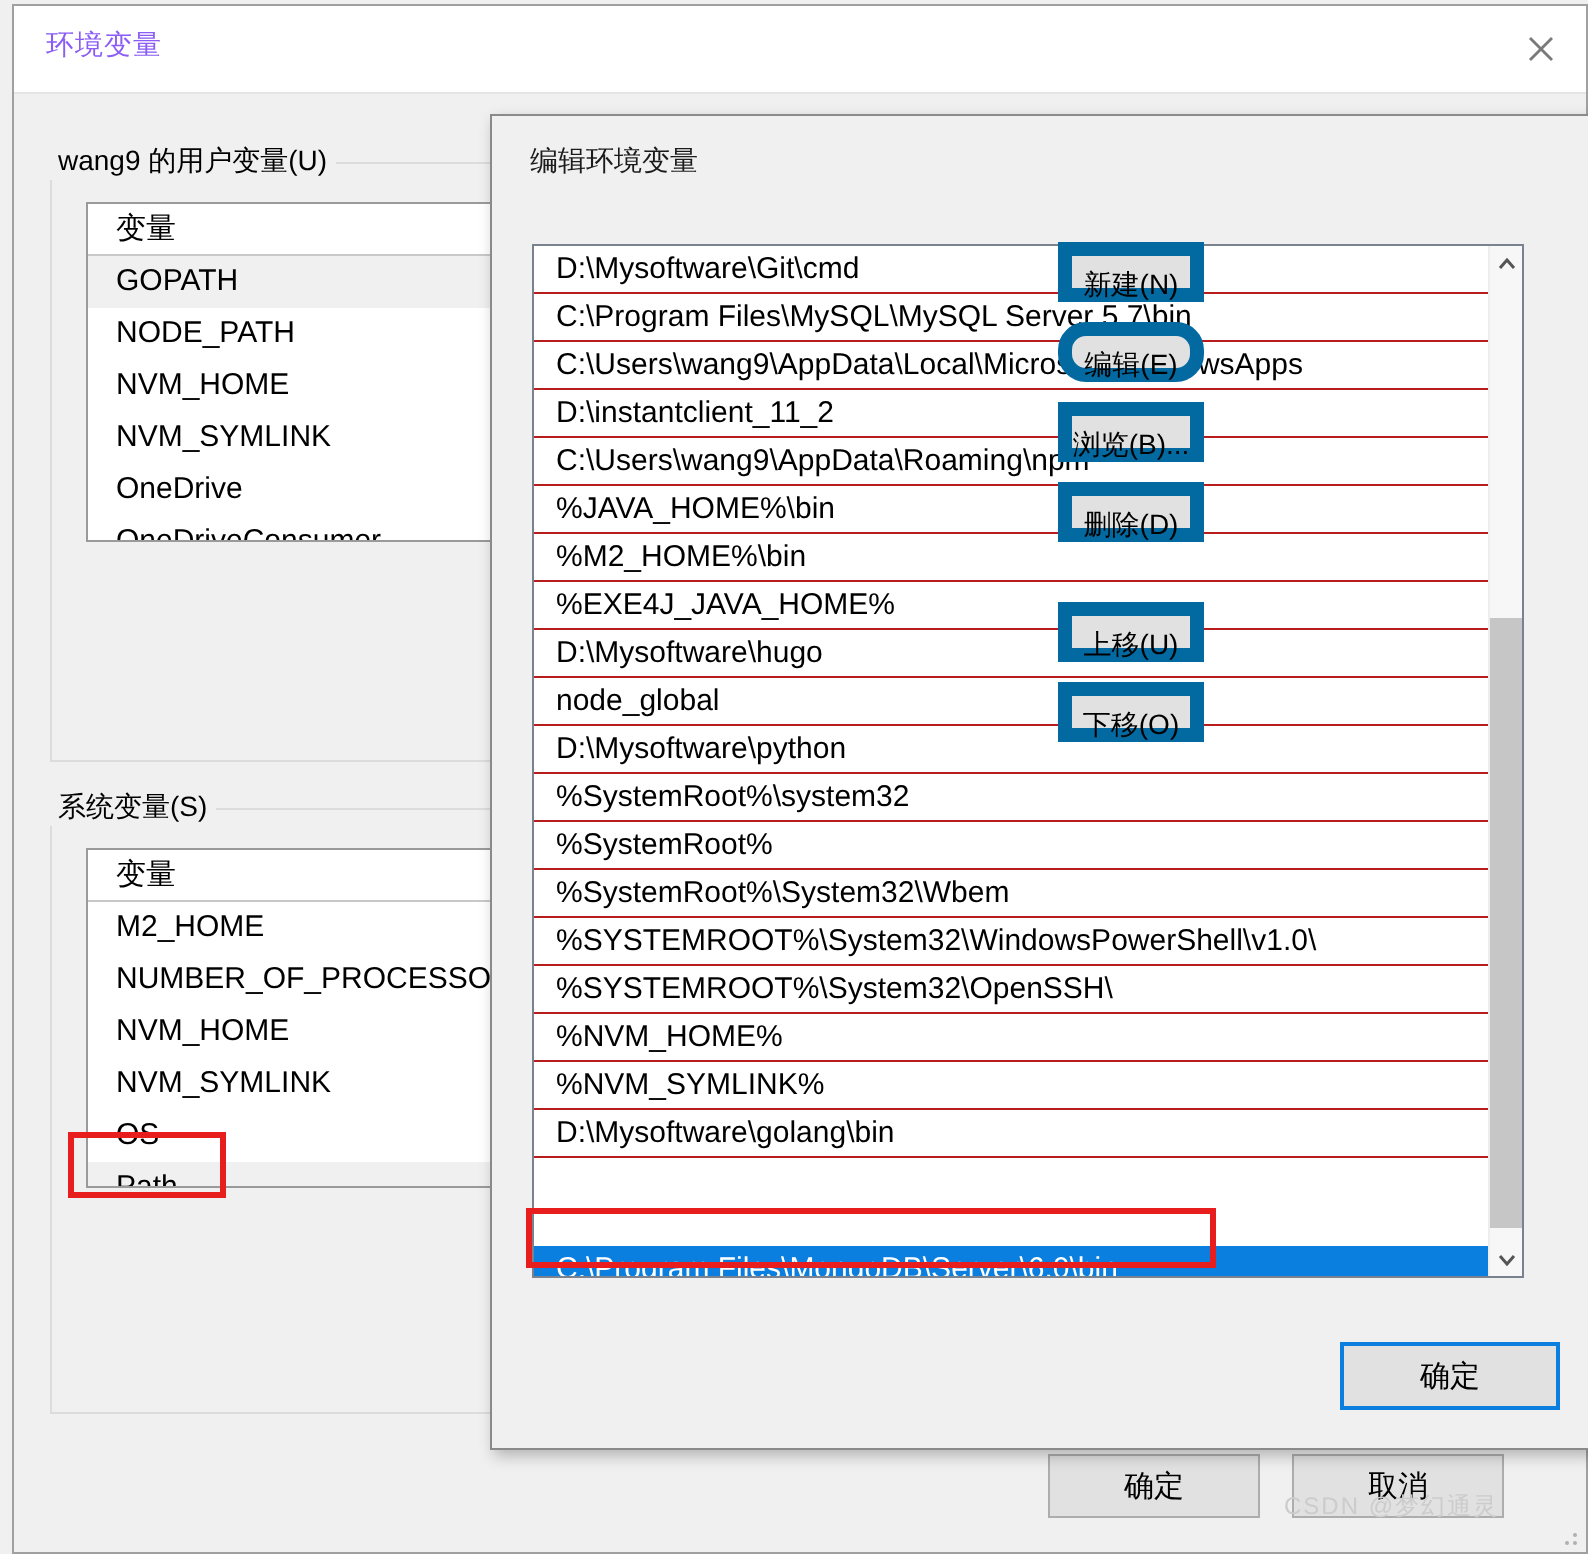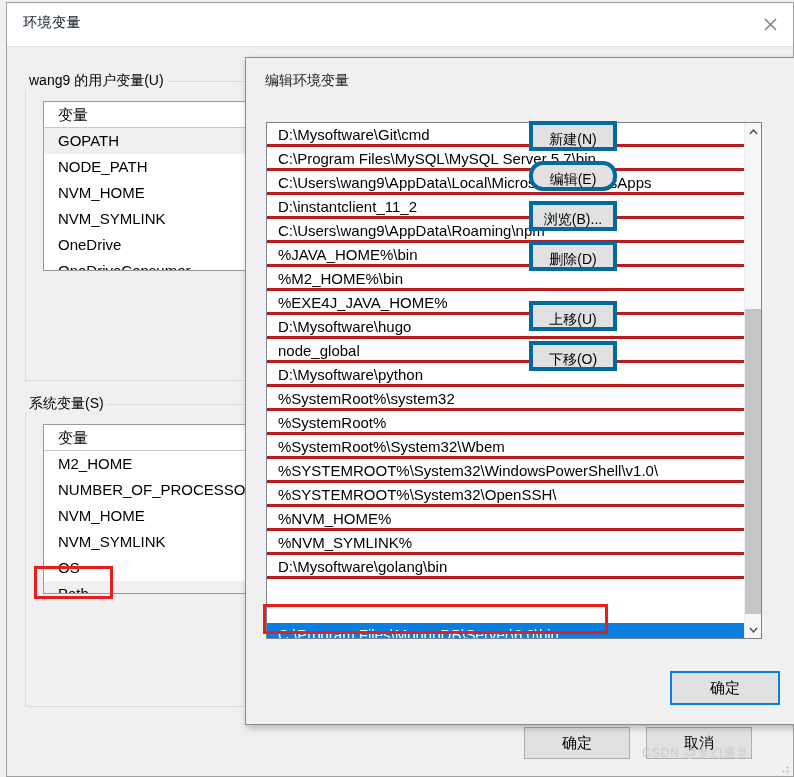--- a/index.html
+++ b/index.html
@@ -35,21 +35,21 @@
     height: 44px;
     background: #ffffff;
     border-bottom: 1px solid #e5e5e5;
     box-sizing: border-box;
   }
   #env-title-text {
     position: absolute;
     left: 16px;
     top: 11px;
     font-size: 14px;
-    color: #0f172a;
+    color: #8b5cf6;
     letter-spacing: 0.5px;
   }
   #env-close-btn {
     position: absolute;
     right: 0;
     top: 0;
     width: 46px;
     height: 43px;
     display: flex;
     align-items: center;
@@ -155,21 +155,21 @@
     left: 0; top: 0;
     right: 17px;
   }
   .path-row {
     height: 24px;
     line-height: 24px;
     padding-left: 11px;
     font-size: 15px;
     white-space: nowrap;
     overflow: hidden;
-    border-bottom: 3px solid #b91c1c;
+    border-bottom: 1px solid #b91c1c;
     box-sizing: border-box;
     color: #000;
     background: #ffffff;
   }
   .path-row.selected {
     background: #0a7fe0;
     color: #ffffff;
     border-bottom-color: #0a7fe0;
     margin-top: 44px;
   }
@@ -203,24 +203,24 @@
     width: 17px;
     top: 186px;
     height: 305px;
     background: #c6c6c6;
   }
 
   
   .edit-side-btn {
     position: absolute;
     left: 529px;
-    width: 88px;
+    width: 73px;
     height: 30px;
     background: #e1e1e1;
-    border: 4px solid #0369a1;
+    border: 7px solid #0369a1;
     box-sizing: border-box;
     font-size: 14px;
     color: #000;
     text-align: center;
     line-height: 28px;
     z-index: 21;
   }
 
   #edit-ok-btn {
     position: absolute;

